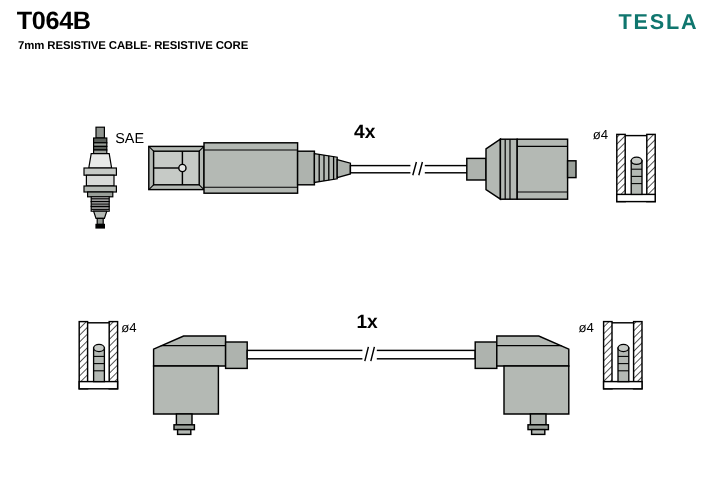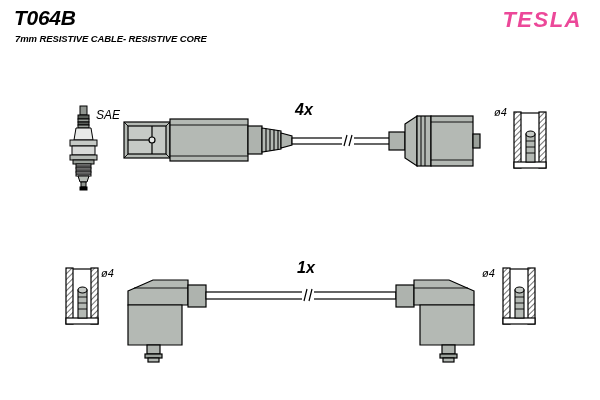--- a/index.html
+++ b/index.html
@@ -13,21 +13,20 @@
     font-family: "Liberation Sans", sans-serif;
     color: #000000;
     position: relative;
     overflow: hidden;
   }
   #sheet {
     position: absolute;
     left: 0; top: 0;
     width: 600px;
     height: 400px;
-    font-style: italic;
   }
   .part-title {
     position: absolute;
     left: 14px;
     top: 7px;
     font-size: 21px;
     font-weight: bold;
     letter-spacing: -0.3px;
     line-height: 1;
   }
@@ -38,24 +37,24 @@
     font-size: 9.5px;
     font-weight: bold;
     letter-spacing: -0.1px;
     line-height: 1;
     white-space: nowrap;
   }
   .brand-logo {
     position: absolute;
     right: 18px;
     top: 9px;
-    font-size: 22px;
+    font-size: 18px;
     font-weight: bold;
     letter-spacing: 1.5px;
-    color: #ec4899;
+    color: #0f766e;
     line-height: 1;
   }
   .qty-label {
     font-size: 16px;
     font-weight: bold;
     fill: #000;
   }
   .dim-label {
     font-size: 11px;
     fill: #000;

